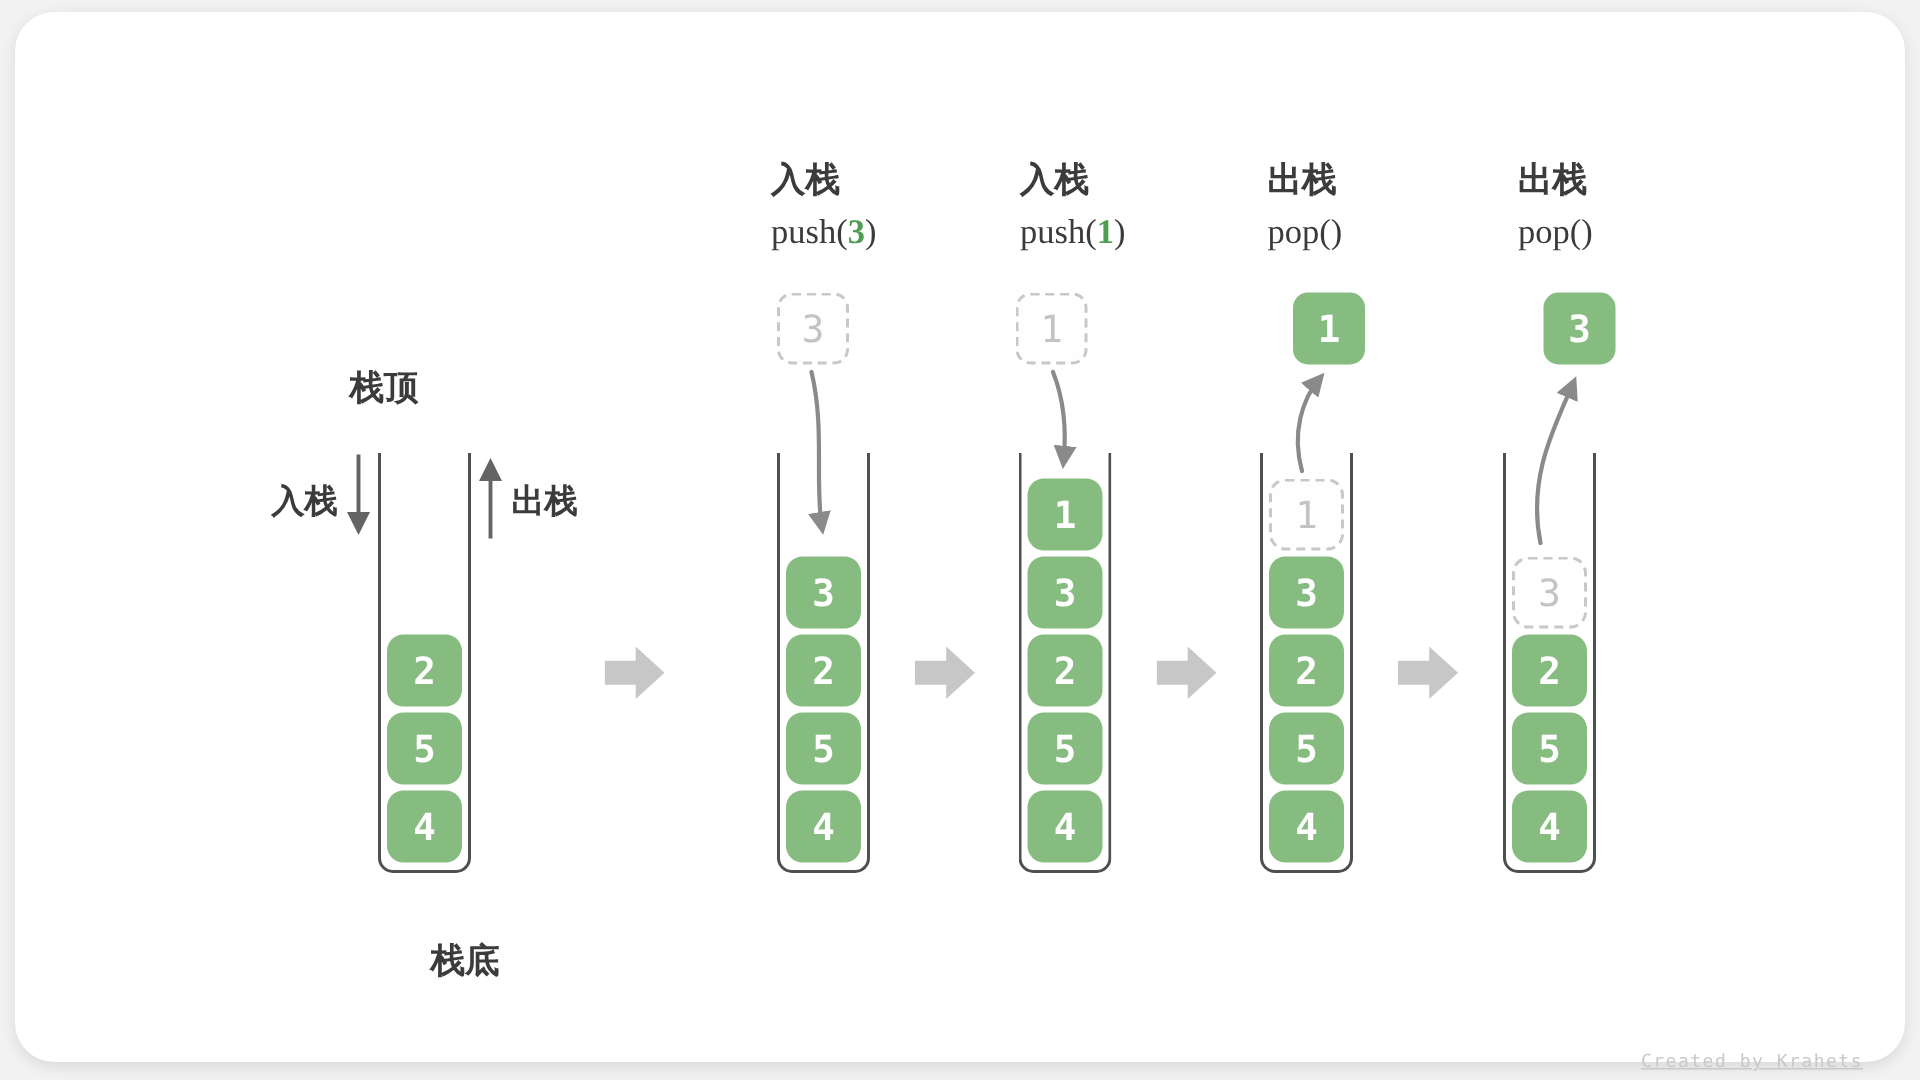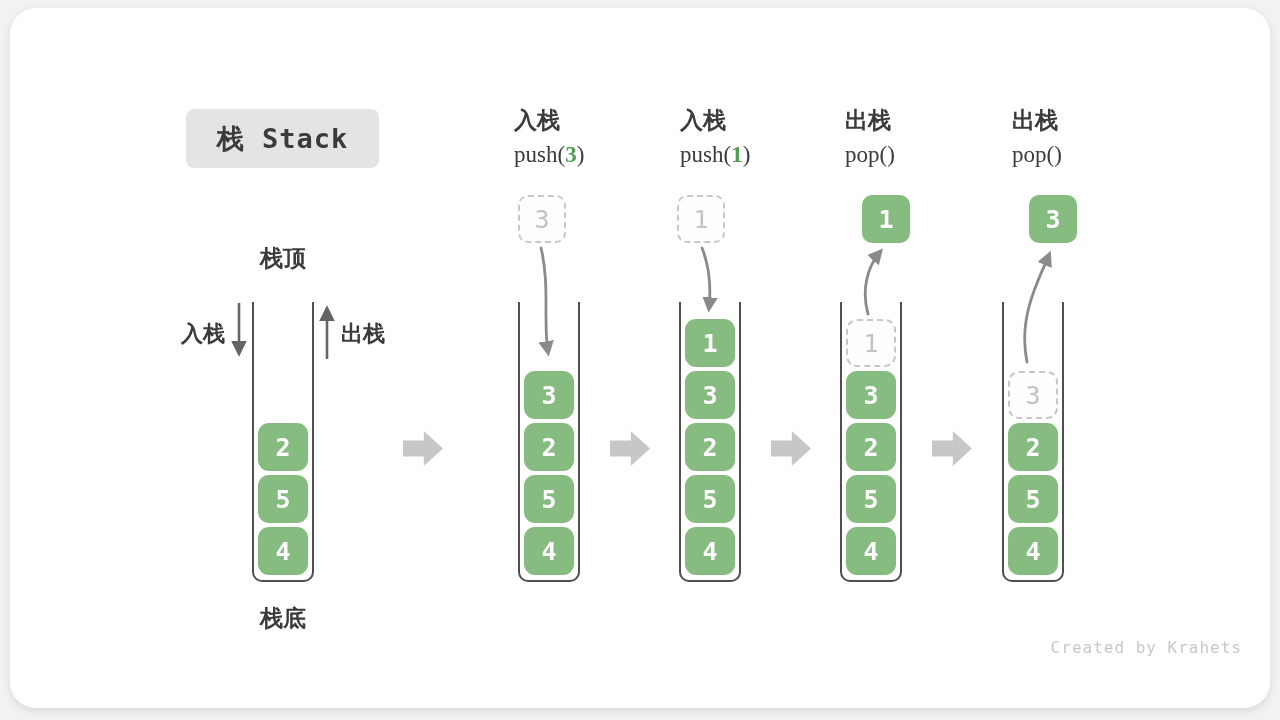--- a/index.html
+++ b/index.html
@@ -31,39 +31,36 @@
   .stack{position:absolute;top:302px;width:62px;height:280px;
         border:2px solid var(--wall);border-top:none;
         border-bottom-left-radius:10px;border-bottom-right-radius:10px;
         display:flex;flex-direction:column;justify-content:flex-end;align-items:center;
         gap:4px;padding-bottom:5px;background:transparent;}
   .item{width:50px;height:48px;border-radius:11px;background:var(--green);color:#fff;
         display:flex;align-items:center;justify-content:center;flex:0 0 auto;
         font-family:"DejaVu Sans Mono","Liberation Mono",monospace;font-size:25px;font-weight:700;}
   .item.ghost{background:#fefefe;border:2px dashed var(--ghost-border);color:var(--ghost-text);font-weight:400;}
   .lbl{position:absolute;color:var(--text-dark);font-weight:700;font-size:23px;}
-  .lbl-top{left:233px;top:243px;width:100px;text-align:center;}
-  .lbl-bottom{left:233px;top:603px;width:100px;text-align:center;}
+  .lbl-top{left:233px;top:243px;width:100px;text-align:left;}
+  .lbl-bottom{left:233px;top:625px;width:100px;text-align:right;}
   .lbl-push{left:160px;top:319px;width:65px;text-align:right;font-size:22px;}
   .lbl-pop{left:341px;top:319px;width:65px;text-align:left;font-size:22px;}
   .block-arrow{position:absolute;top:431px;width:40px;height:35px;background:var(--block-arrow);
         clip-path:polygon(0 27%,52% 27%,52% 0,100% 50%,52% 100%,52% 73%,0 73%);}
   .overlay{position:absolute;left:0;top:0;width:1280px;height:720px;pointer-events:none;}
-  .footer{position:absolute;right:38px;top:638px;font-family:"DejaVu Sans Mono","Liberation Mono",monospace;
-        font-size:16px;color:var(--footer-text);letter-spacing:1px;}
+  .footer{position:absolute;right:38px;top:700px;font-family:"DejaVu Sans Mono","Liberation Mono",monospace;
+        font-size:12px;color:var(--footer-text);letter-spacing:1px;text-decoration:underline;}
 </style>
 </head>
 <body>
 
 <div class="canvas">
   <div class="card"></div>
 
-  <div class="title-box">
-    <span>栈 Stack</span>
-  </div>
 
   <div class="col-header" style="left:514px">
     <div class="op-cn">入栈</div>
     <div class="op-code"><span>push(</span><span class="arg">3</span><span>)</span></div>
   </div>
   <div class="col-header" style="left:680px">
     <div class="op-cn">入栈</div>
     <div class="op-code"><span>push(</span><span class="arg">1</span><span>)</span></div>
   </div>
   <div class="col-header" style="left:845px">

